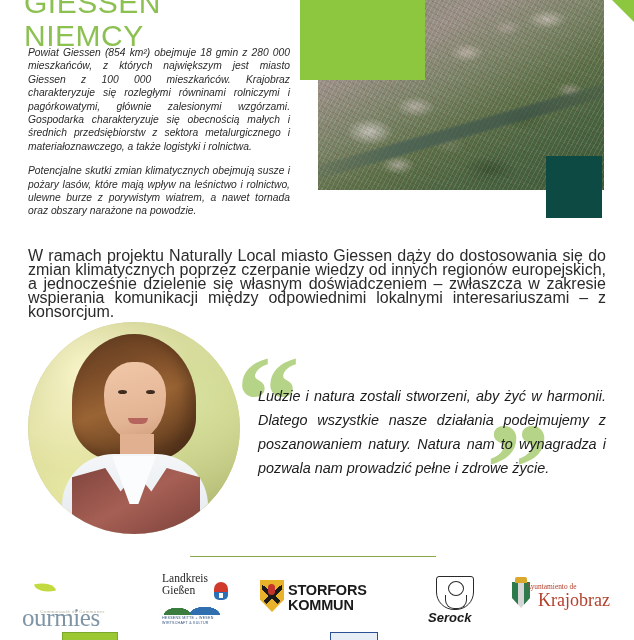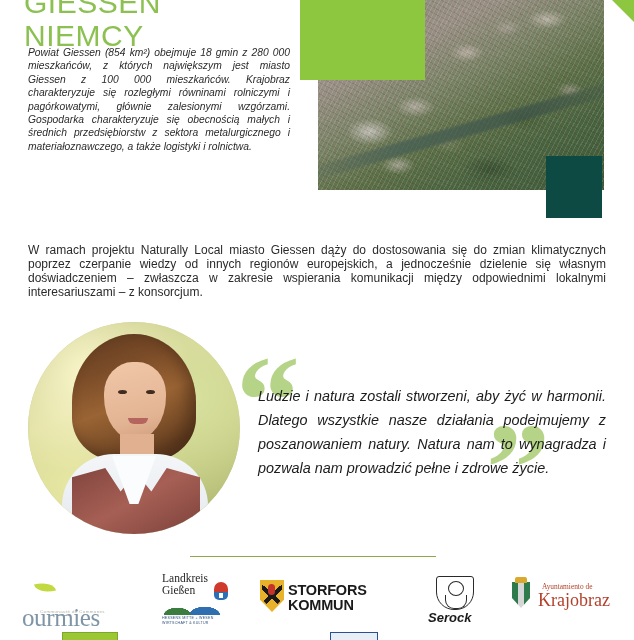--- a/index.html
+++ b/index.html
@@ -123,24 +123,24 @@
     line-height: 13.4px;
     text-align: justify;
     margin-bottom: 11px;
     font-style: italic;
   }
 
   
   .wide-para {
     position: absolute;
     left: 28px;
-    top: 243px;
+    top: 249px;
     width: 578px;
     color: #2b2b2b;
-    font-size: 12px;
+    font-size: 16px;
     line-height: 14px;
     text-align: justify;
   }
 
   
   .portrait {
     position: absolute;
     left: 28px;
     top: 322px;
     width: 212px;
@@ -391,21 +391,21 @@
     background: linear-gradient(90deg, #2f7a4c 33%, #d6d6d6 33% 66%, #2f7a4c 66%);
     clip-path: polygon(0 0, 100% 0, 100% 62%, 50% 100%, 0 62%);
   }
   .lm-crown {
     position: absolute; left: 3px; top: -1px;
     width: 12px; height: 6px;
     background: #d9a82c;
     border-radius: 2px 2px 0 0;
   }
   .lm-t1 {
-    position: absolute; left: 30px; top: 4px;
+    position: absolute; left: 14px; top: 4px;
     font-family: "Liberation Serif", serif;
     font-size: 7.4px; color: #b3402c;
   }
   .lm-t2 {
     position: absolute; left: 26px; top: 12px;
     font-family: "Liberation Serif", serif;
     font-size: 18px; color: #b3402c;
   }
 
   
@@ -442,20 +442,21 @@
   <div class="corner-triangle round"></div>
   <div class="teal-square"></div>
 
   <h1 class="title">
     <span>GIESSEN</span>
     <span class="l2">NIEMCY</span>
   </h1>
 
   <div class="body-col">
     <p>Powiat Giessen (854 km²) obejmuje 18 gmin z 280 000 mieszkańców, z których największym jest miasto Giessen z 100 000 mieszkańców. Krajobraz charakteryzuje się rozległymi równinami rolniczymi i pagórkowatymi, głównie zalesionymi wzgórzami. Gospodarka charakteryzuje się obecnością małych i średnich przedsiębiorstw z sektora metalurgicznego i materiałoznawczego, a także logistyki i rolnictwa.</p>
+    <p>Potencjalne skutki zmian klimatycznych obejmują susze i pożary lasów, które mają wpływ na leśnictwo i rolnictwo, ulewne burze z porywistym wiatrem, a nawet tornada oraz obszary narażone na powodzie.</p>
   </div>
 
   <div class="wide-para">W ramach projektu Naturally Local miasto Giessen dąży do dostosowania się do zmian klimatycznych poprzez czerpanie wiedzy od innych regionów europejskich, a jednocześnie dzielenie się własnym doświadczeniem – zwłaszcza w zakresie wspierania komunikacji między odpowiednimi lokalnymi interesariuszami – z konsorcjum.</div>
 
   <div class="portrait">
     <div class="bg"></div>
     <div class="hair"></div>
     <div class="face"></div>
     <div class="eye l"></div>
     <div class="eye r"></div>

